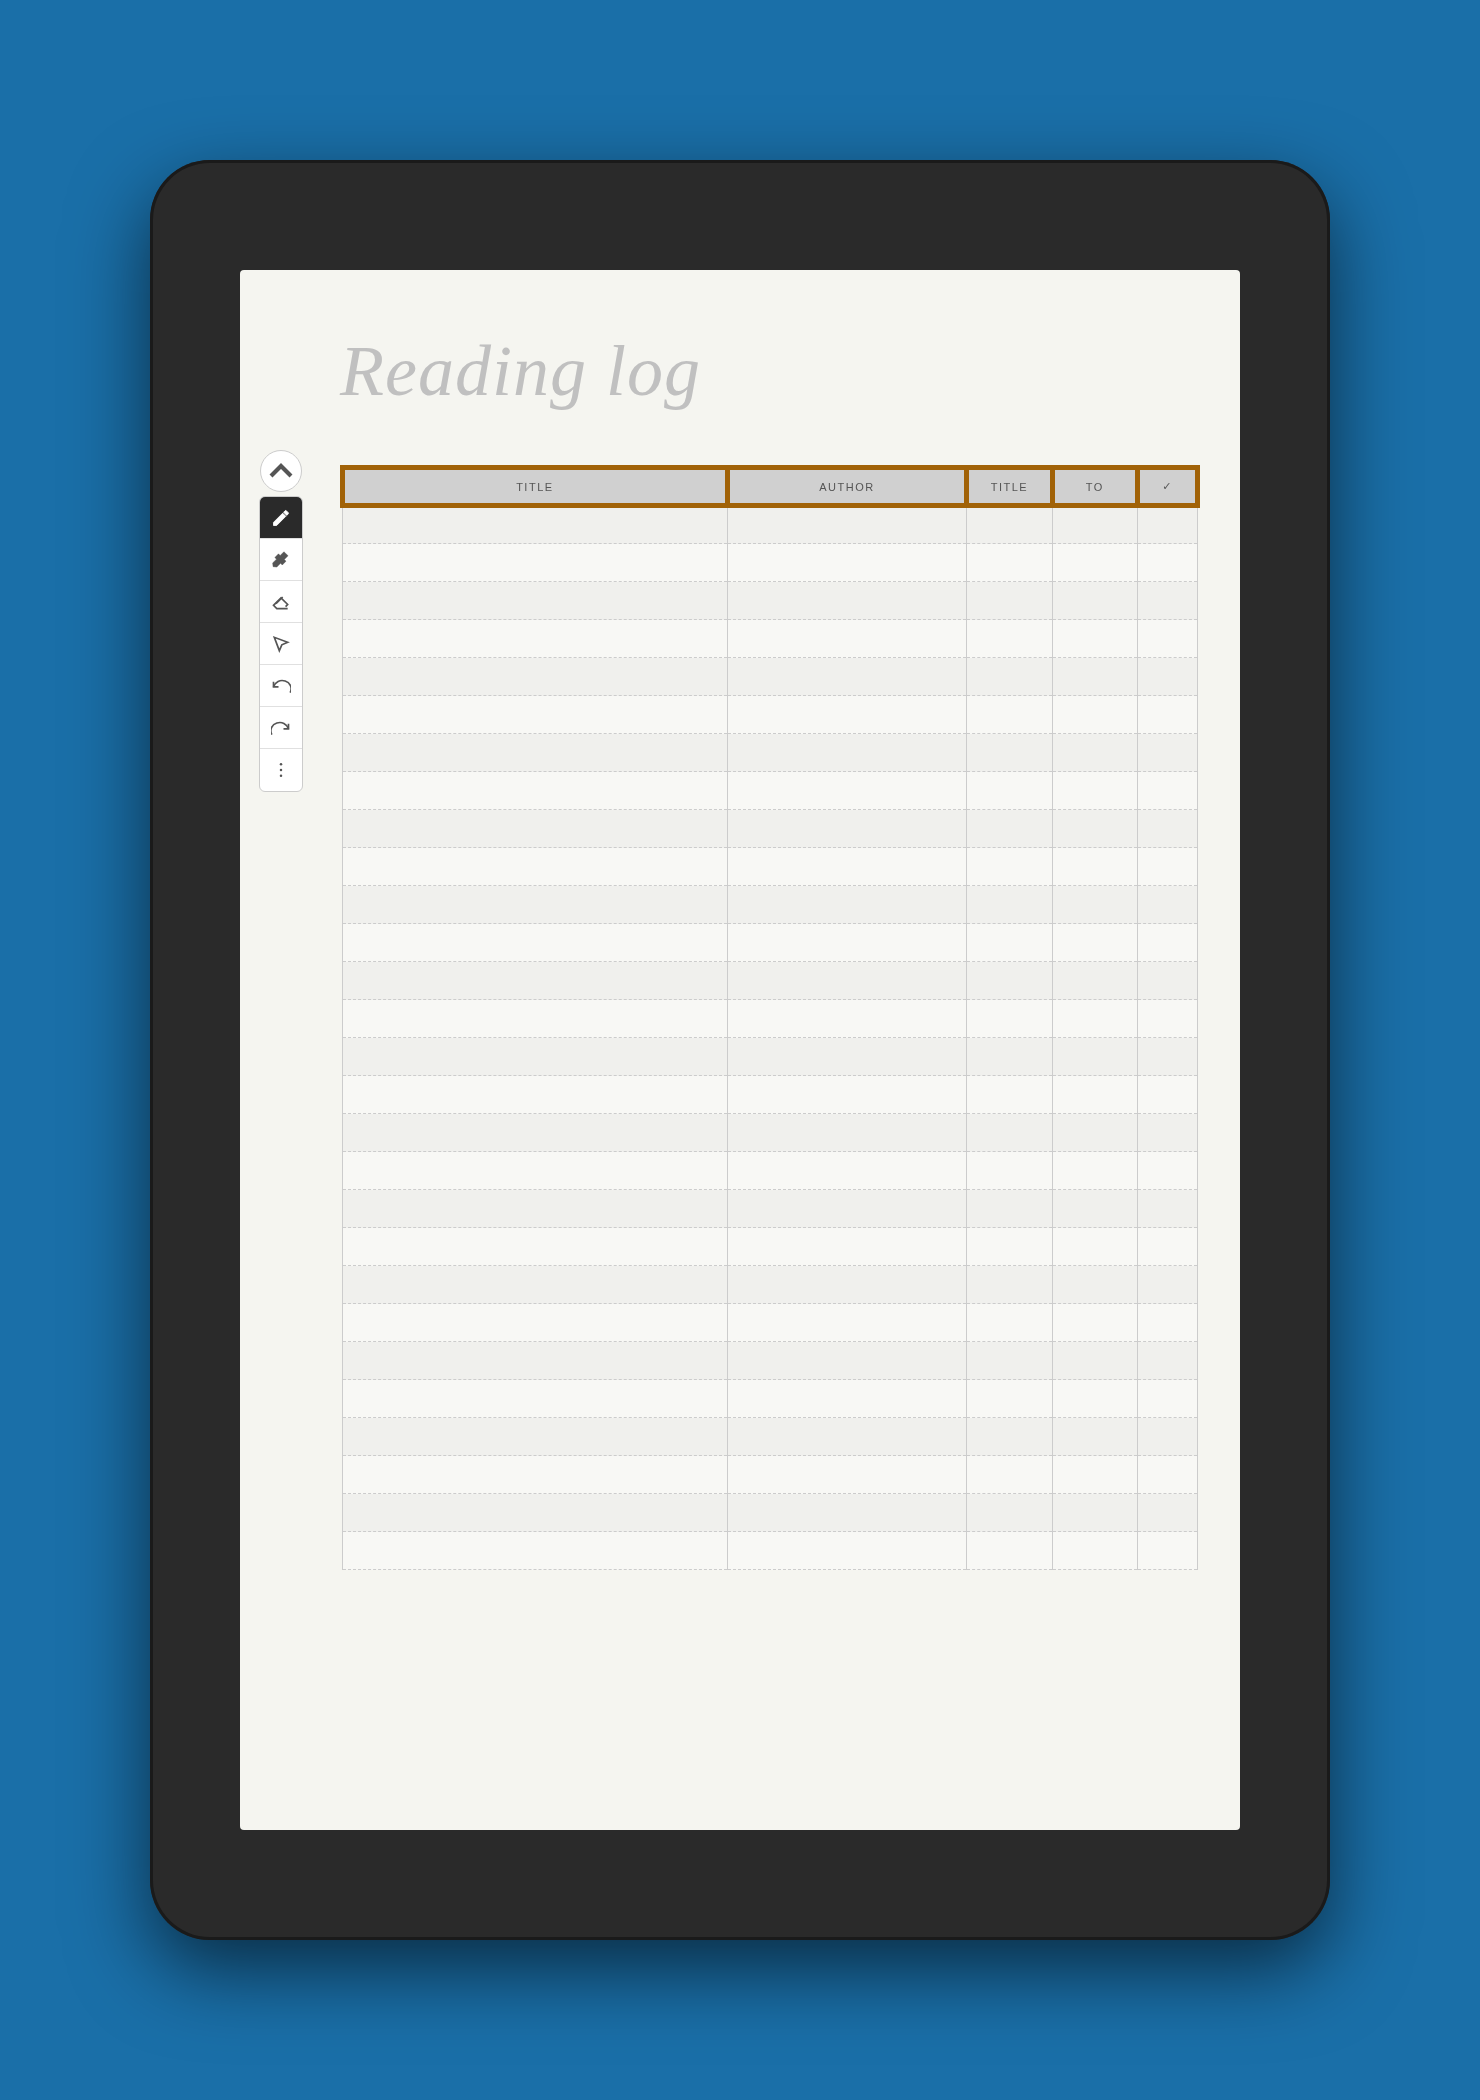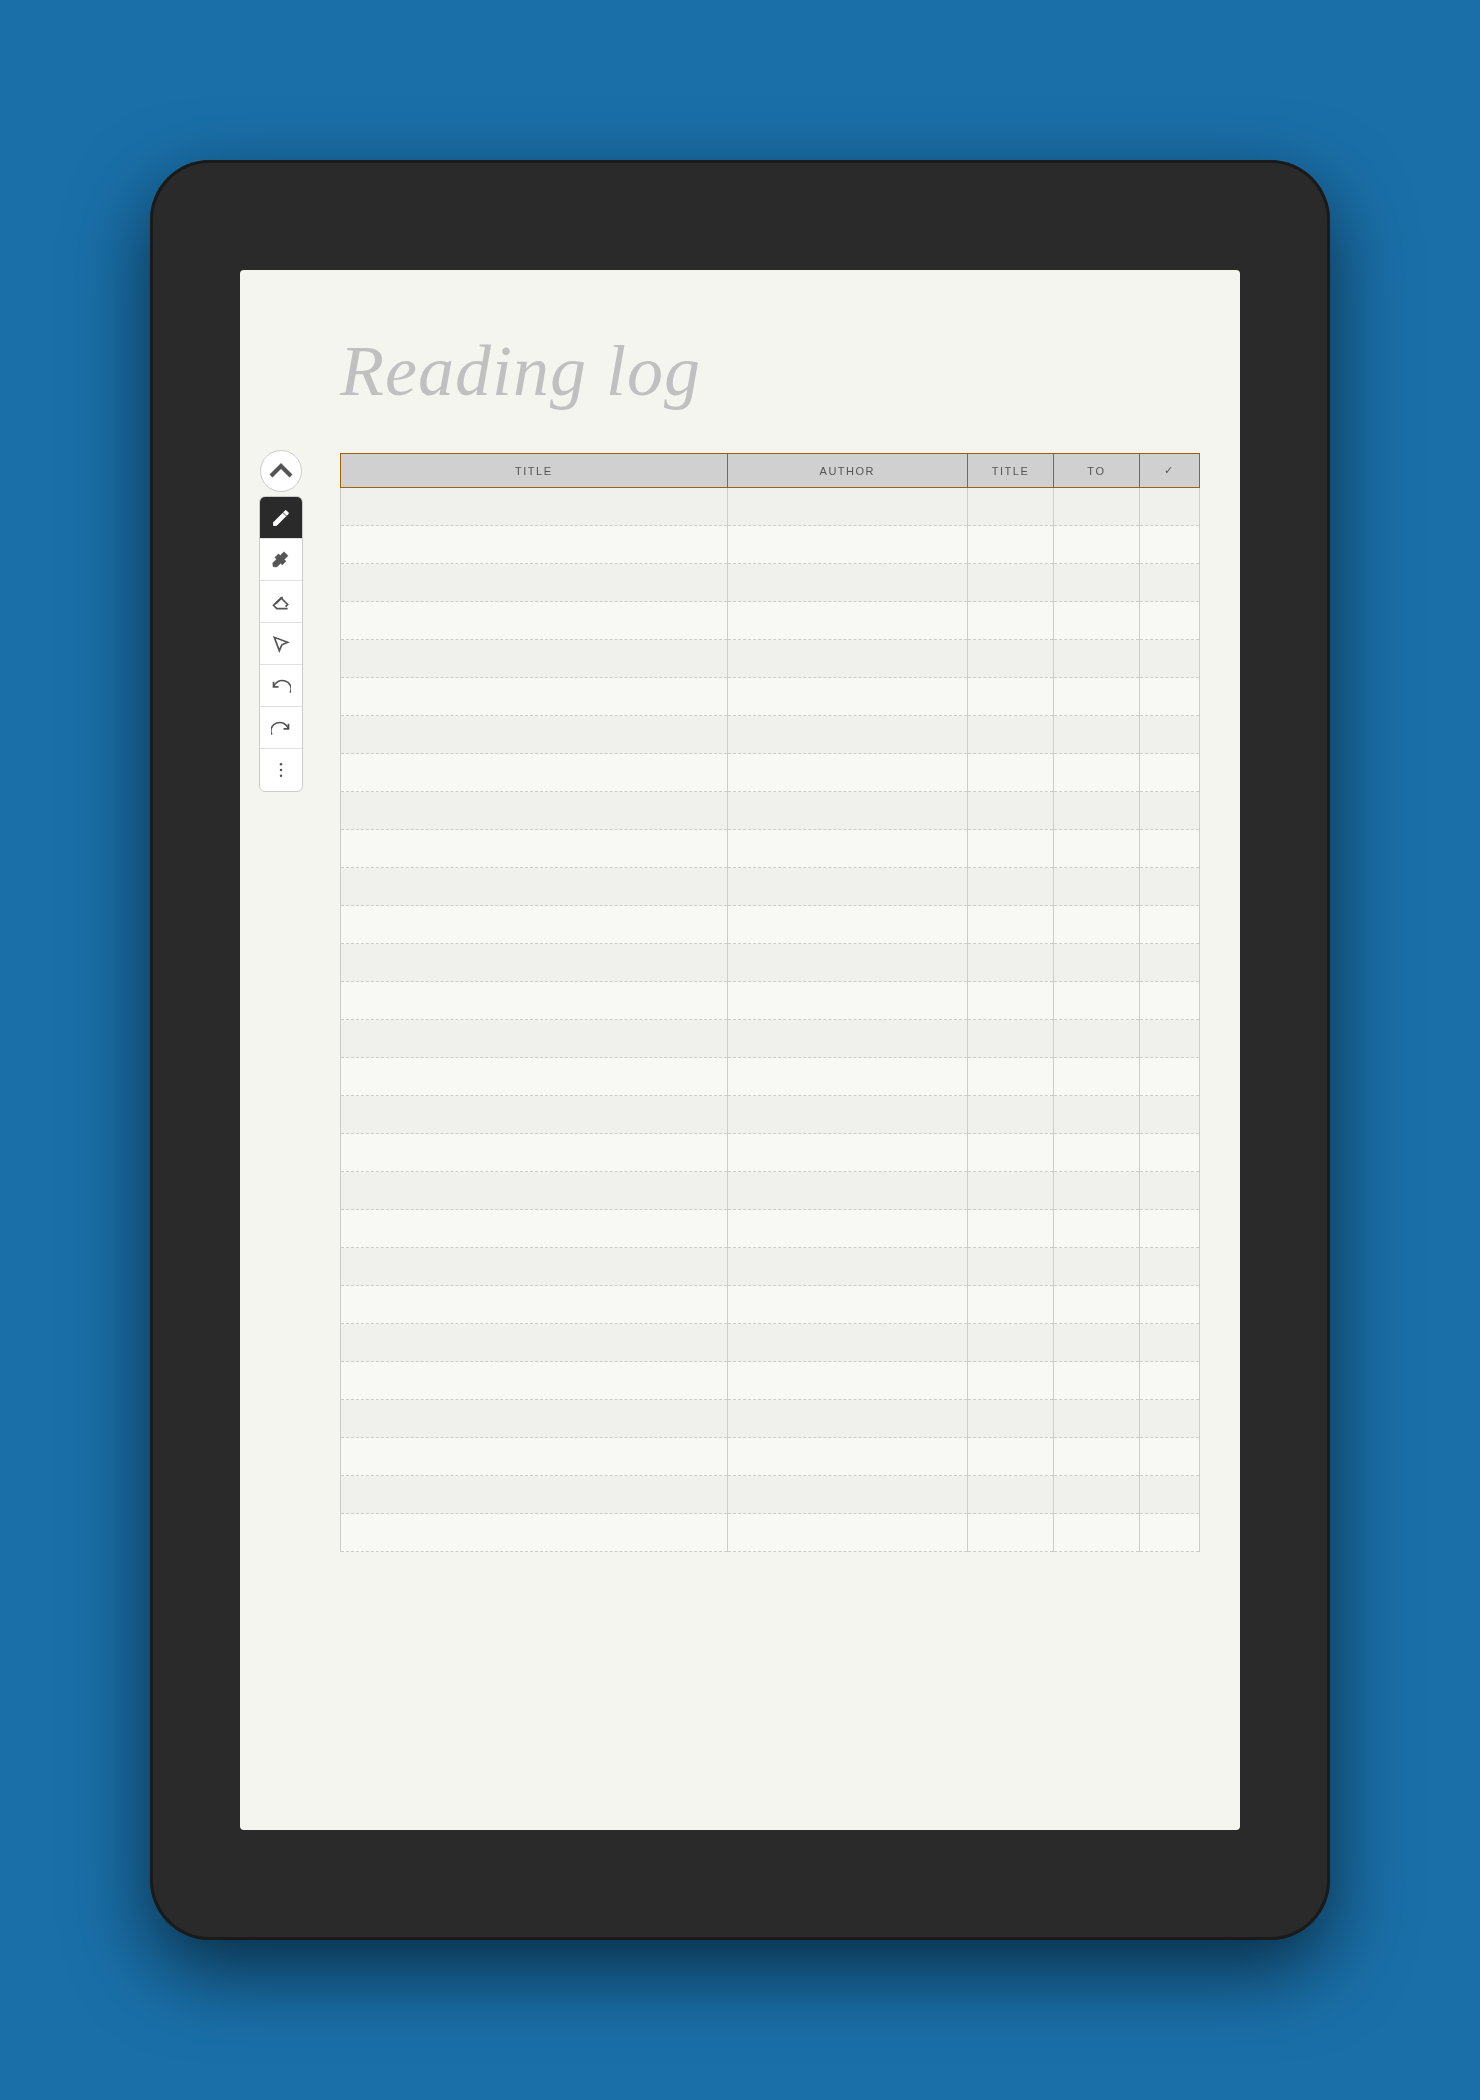--- a/index.html
+++ b/index.html
@@ -100,42 +100,42 @@
       margin-left: 80px;
       padding: 60px 40px 40px 20px;
     }
 
     .page-title {
       font-family: 'Georgia', cursive;
       font-size: 72px;
       color: #c0c0c0;
       font-style: italic;
       font-weight: 300;
-      margin-bottom: 40px;
+      margin-bottom: 52px;
       letter-spacing: 1px;
     }
 
     
     .reading-table {
       width: 100%;
       border-collapse: collapse;
     }
 
     .reading-table thead tr {
       background: #d0d0d0;
     }
 
     .reading-table thead th {
       font-size: 11px;
       font-weight: normal;
       letter-spacing: 1.5px;
       color: #555;
       padding: 10px 8px;
       text-align: center;
-      border: 1px solid #a16207;
+      border: 5px solid #a16207;
     }
 
     .reading-table thead th.title-col {
       width: 45%;
       text-align: center;
     }
 
     .reading-table thead th.author-col {
       width: 28%;
     }

